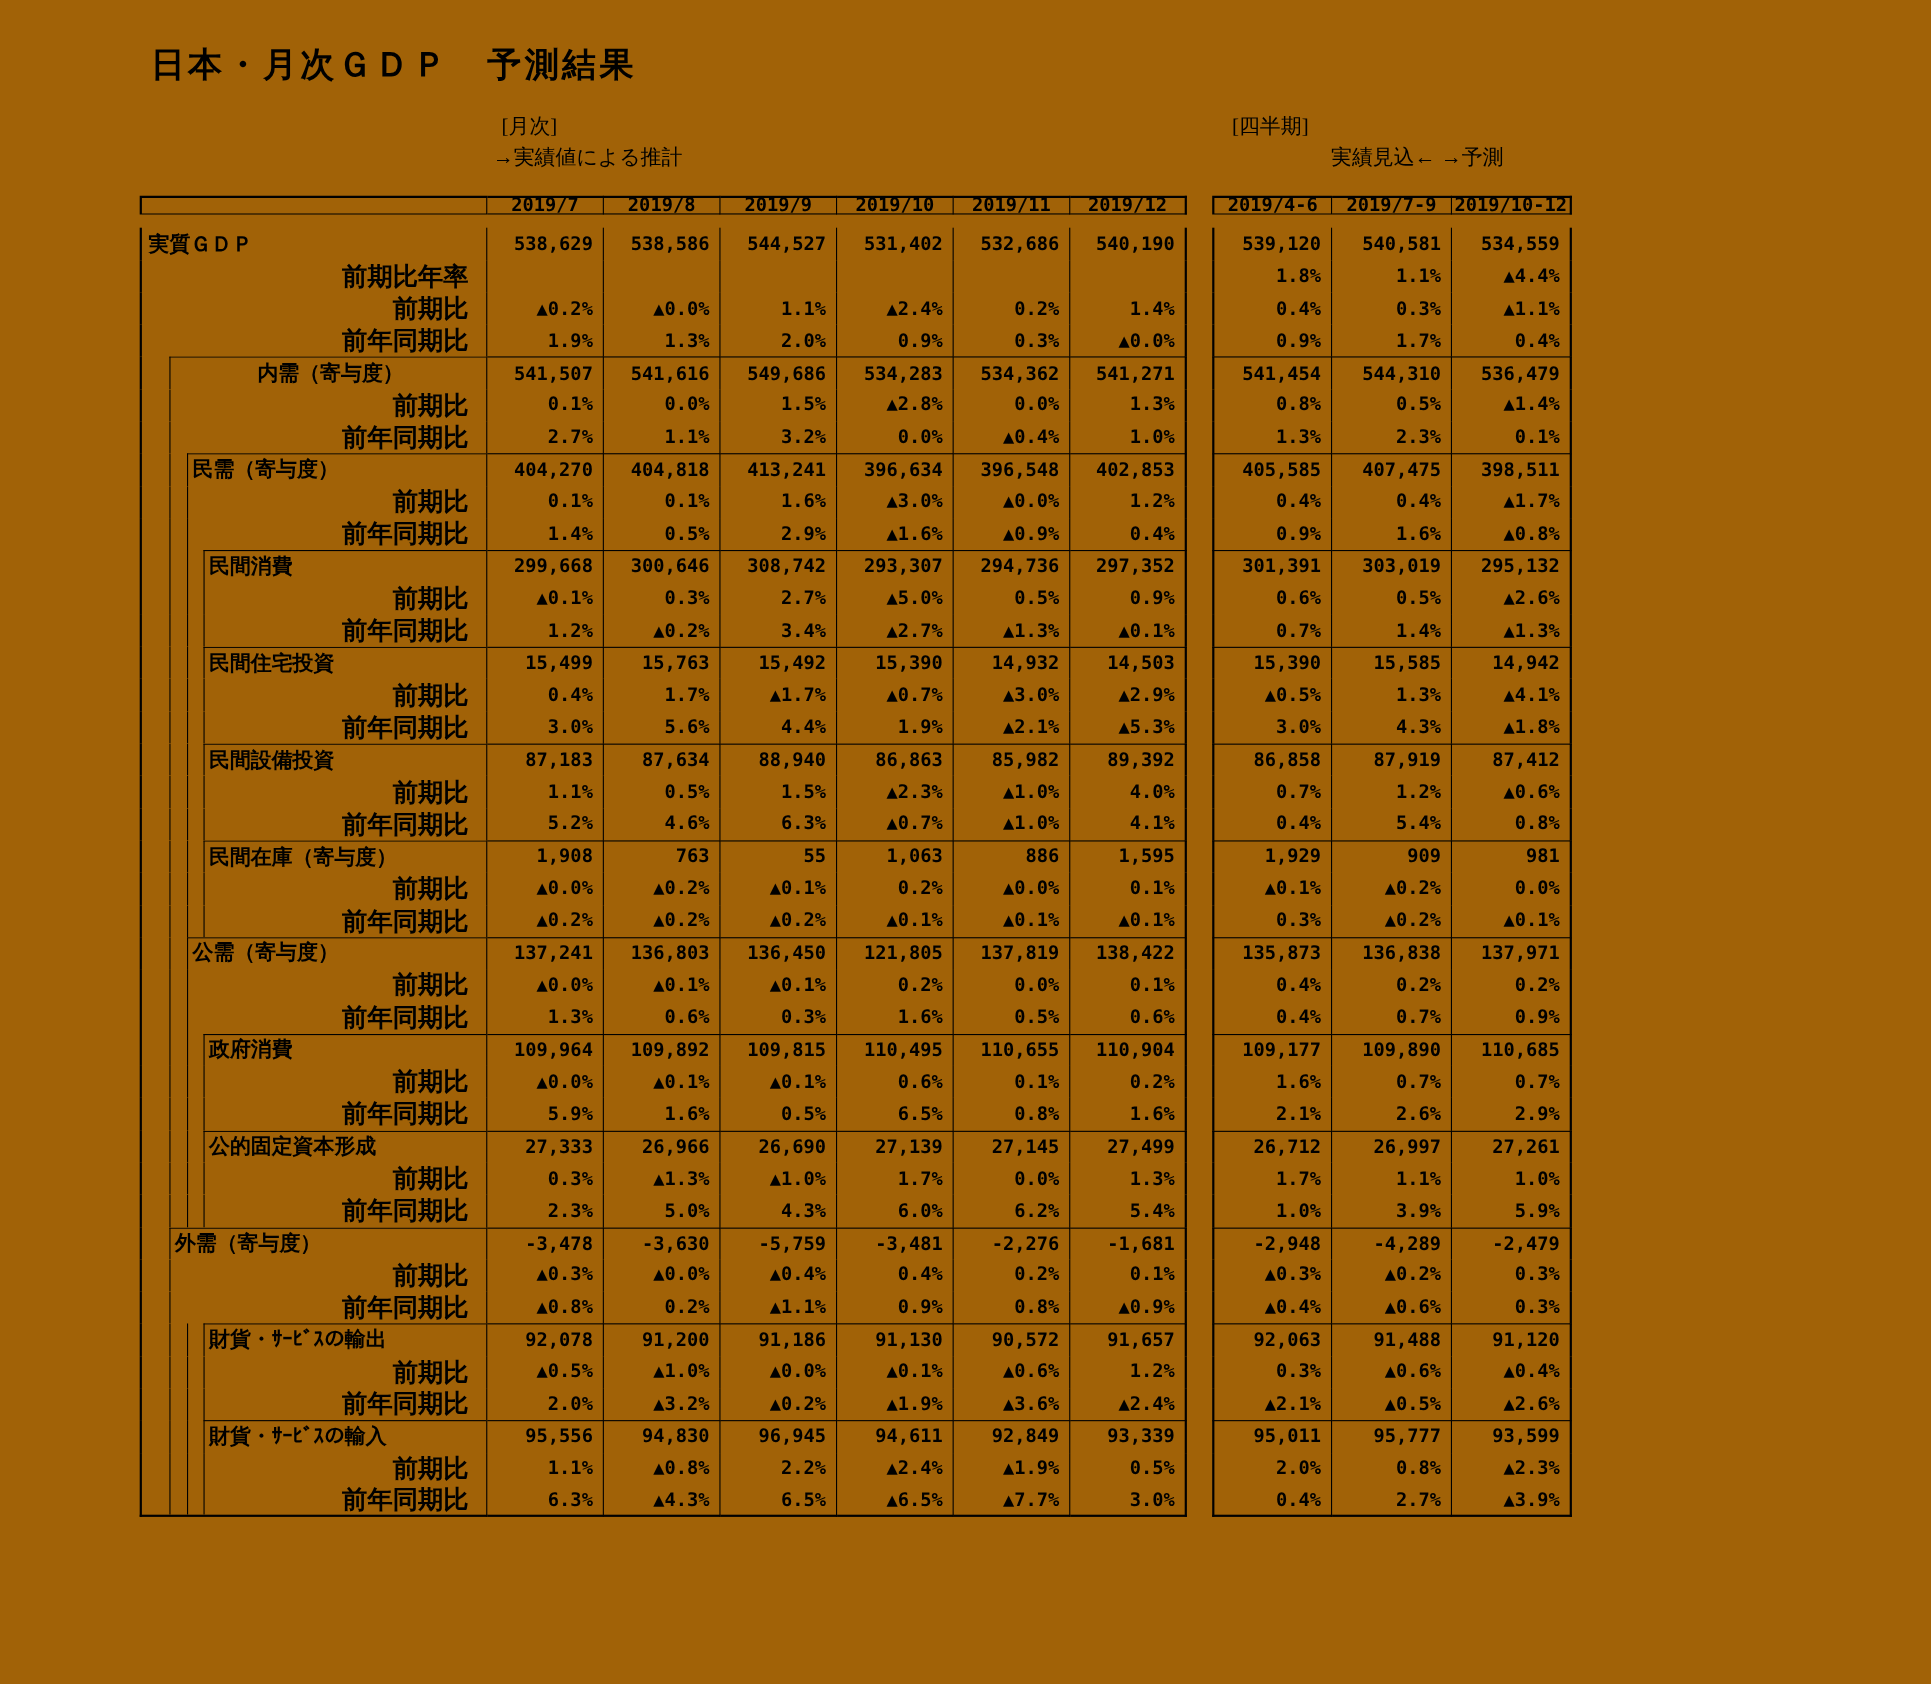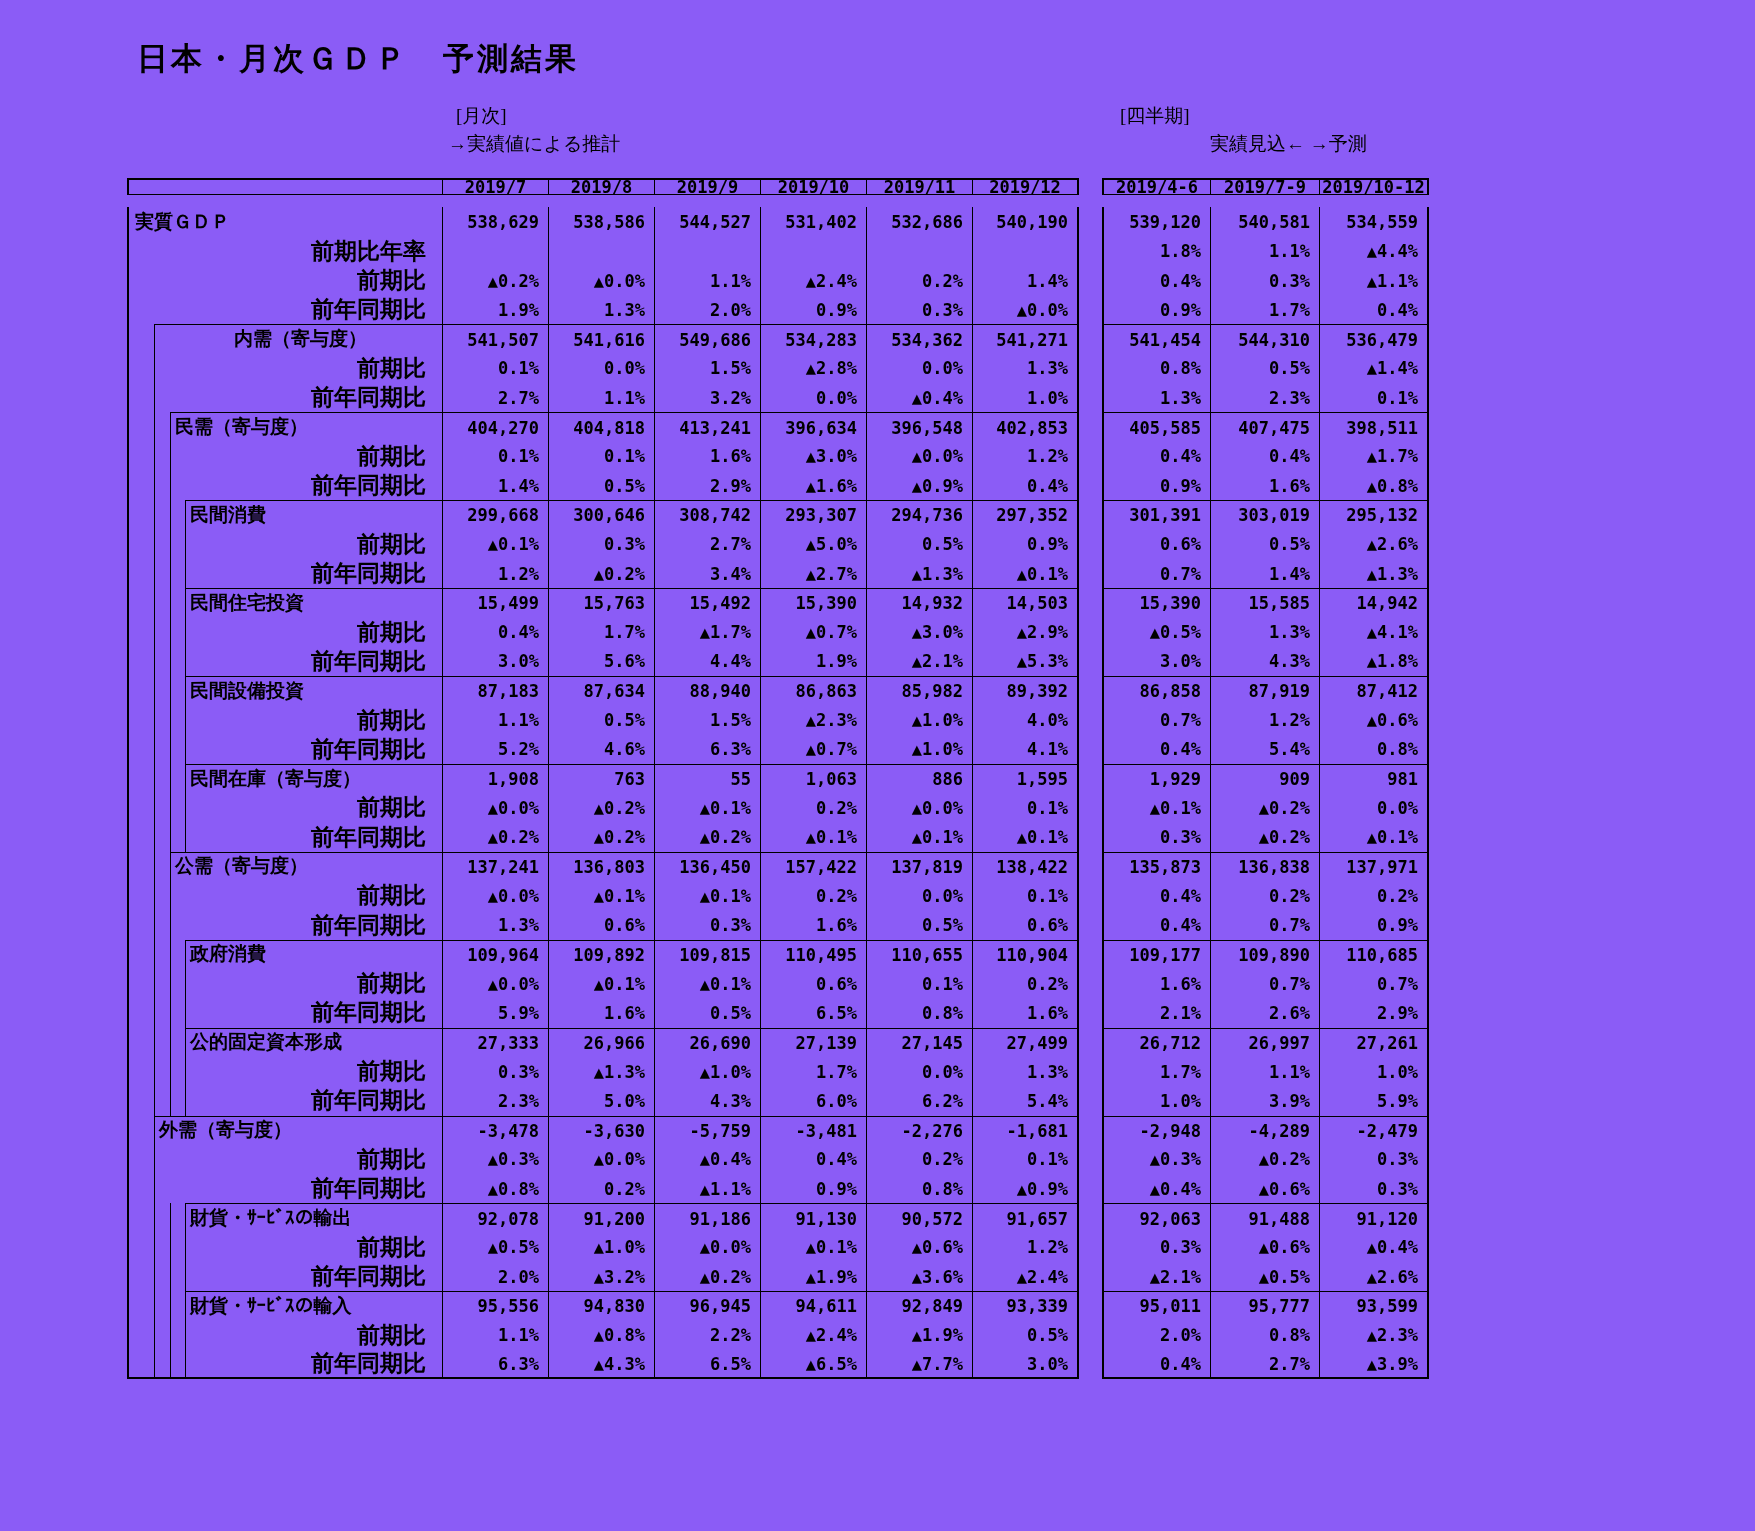--- a/index.html
+++ b/index.html
@@ -1,16 +1,16 @@
 <!DOCTYPE html>
 <html><head>
 <meta charset="utf-8">
 <style>
   html,body{margin:0;padding:0;background:#fff;}
-  .page{position:relative;width:1755px;height:1531px;background:#8b5cf6;color:#000;
+  .page{position:relative;width:1755px;height:1531px;background:#a16207;color:#000;
         font-family:"Liberation Sans",sans-serif;overflow:hidden;}
   .title{position:absolute;left:137px;top:38px;font-family:"Liberation Serif",serif;
          font-weight:bold;font-size:31px;letter-spacing:3px;}
   .note{position:absolute;font-family:"Liberation Serif",serif;font-size:19px;line-height:28px;}
   .note-monthly{left:448px;top:102px;}
   .note-monthly .l1{margin-left:8px;}
   .note-quarterly{left:1120px;top:102px;}
   .note-quarterly .l2{margin-left:90px;}
 
   .gdp-table{position:absolute;left:127px;top:178px;display:grid;
@@ -414,21 +414,21 @@
       <div class="cell num q qlast">▲0.1%</div>
       <div class="cell lbl main" style="padding-left: 46px;">
         <div class="guide g1"></div>
         <div class="guide g2"></div>
         <div class="topline" style="left: 41px;"></div>
         <span class="lbl-text">公需（寄与度）</span>
       </div>
       <div class="cell num m top">137,241</div>
       <div class="cell num m top">136,803</div>
       <div class="cell num m top">136,450</div>
-      <div class="cell num m top">157,422</div>
+      <div class="cell num m top">121,805</div>
       <div class="cell num m top">137,819</div>
       <div class="cell num m mlast top">138,422</div>
       <div class="cell gapcell"></div>
       <div class="cell num q qfirst top">135,873</div>
       <div class="cell num q top">136,838</div>
       <div class="cell num q qlast top">137,971</div>
       <div class="cell lbl sub">
         <div class="guide g1"></div>
         <div class="guide g2"></div>
         <span class="lbl-text">前期比</span>

